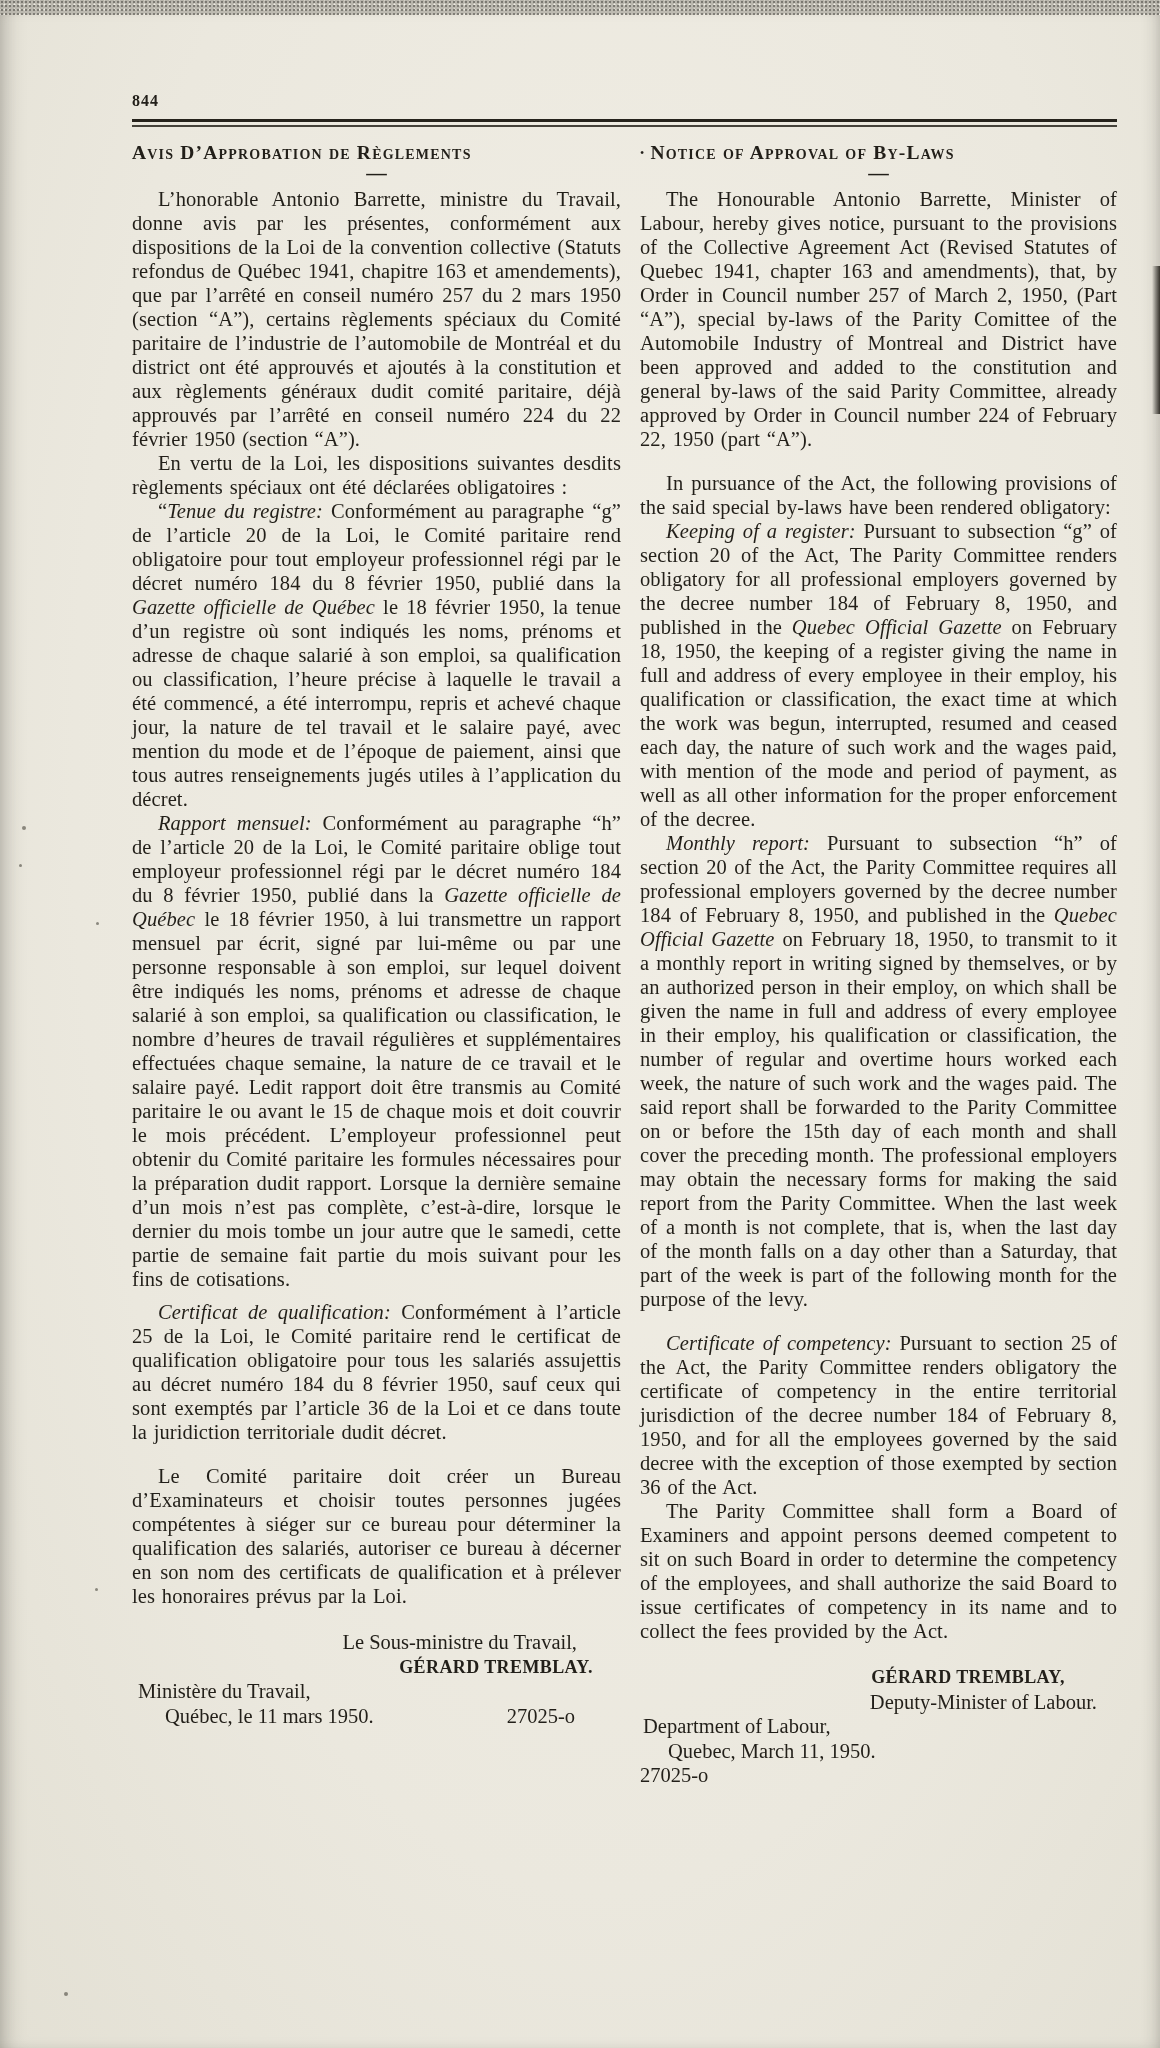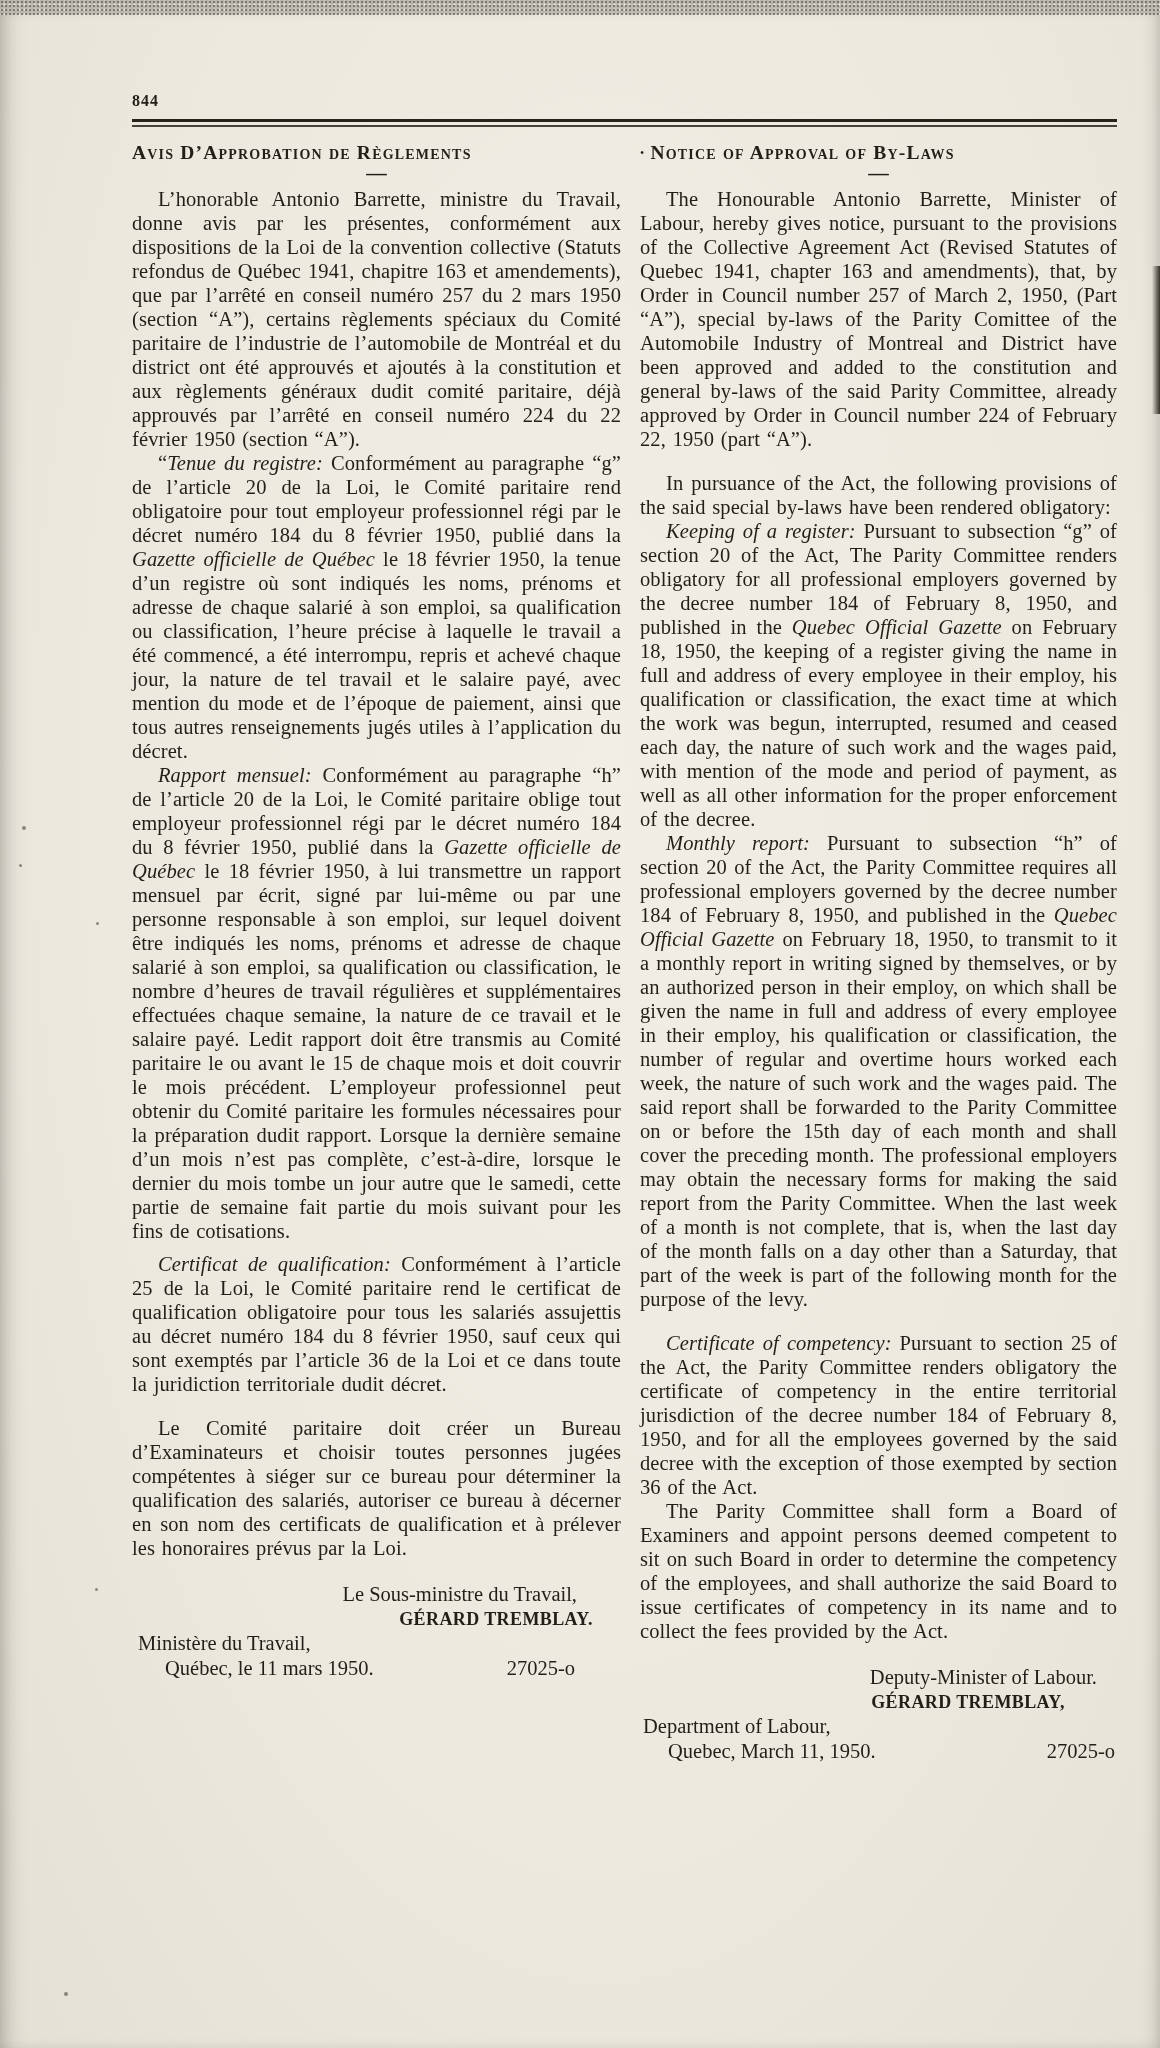--- a/index.html
+++ b/index.html
@@ -49,21 +49,21 @@
   .tr{text-align:right;}
   .fr-role{padding-right:44px;}
   .fr-name{padding-right:28px;}
   .fr-dept{padding-left:6px;}
   .fr-row{display:flex;justify-content:space-between;}
   .fr-place{padding-left:33px;}
   .fr-code{padding-right:46px;}
   .en-name{padding-right:52px;}
   .en-role{padding-right:20px;}
   .en-dept{padding-left:3px;}
-  .en-row{display:flex;justify-content:space-between;}
+  .en-row{display:flex;justify-content:space-between;flex-direction:column;}
   .en-place{padding-left:28px;}
   .en-code{padding-right:2px;}
 </style>
 </head>
 <body>
 
 <div class="page">
   <div class="scan-strip"></div>
   <div class="streak"></div>
   <div class="speck" style="left:22px;top:826px;"></div>
@@ -79,20 +79,21 @@
     </div>
     <div class="rule"></div>
 
     <div class="columns">
 
       <section class="col col-fr">
         <h2 class="colhead">Avis D’Approbation de Règlements</h2>
         <div class="dash">—</div>
         <div>
             <p class="para"><span>L’honorable Antonio Barrette, ministre du Travail, donne avis par les présentes, conformément aux dispositions de la Loi de la convention collective (Statuts refondus de Québec 1941, chapitre 163 et amendements), que par l’arrêté en conseil numéro 257 du 2 mars 1950 (section “A”), certains règlements spéciaux du Comité paritaire de l’industrie de l’automobile de Montréal et du district ont été approuvés et ajoutés à la constitution et aux règlements généraux dudit comité paritaire, déjà approuvés par l’arrêté en conseil numéro 224 du 22 février 1950 (section “A”).</span></p>
+            <p class="para"><span>En vertu de la Loi, les dispositions suivantes desdits règlements spéciaux ont été déclarées obligatoires :</span></p>
             <p class="para"><span>“</span><span class="it">Tenue du registre:</span><span> Conformément au paragraphe “g” de l’article 20 de la Loi, le Comité paritaire rend obligatoire pour tout employeur professionnel régi par le décret numéro 184 du 8 février 1950, publié dans la </span><span class="it">Gazette officielle de Québec</span><span> le 18 février 1950, la tenue d’un registre où sont indiqués les noms, prénoms et adresse de chaque salarié à son emploi, sa qualification ou classification, l’heure précise à laquelle le travail a été commencé, a été interrompu, repris et achevé chaque jour, la nature de tel travail et le salaire payé, avec mention du mode et de l’époque de paiement, ainsi que tous autres renseignements jugés utiles à l’application du décret.</span></p>
             <p class="para"><span class="it">Rapport mensuel:</span><span> Conformément au paragraphe “h” de l’article 20 de la Loi, le Comité paritaire oblige tout employeur professionnel régi par le décret numéro 184 du 8 février 1950, publié dans la </span><span class="it">Gazette officielle de Québec</span><span> le 18 février 1950, à lui transmettre un rapport mensuel par écrit, signé par lui-même ou par une personne responsable à son emploi, sur lequel doivent être indiqués les noms, prénoms et adresse de chaque salarié à son emploi, sa qualification ou classification, le nombre d’heures de travail régulières et supplémentaires effectuées chaque semaine, la nature de ce travail et le salaire payé. Ledit rapport doit être transmis au Comité paritaire le ou avant le 15 de chaque mois et doit couvrir le mois précédent. L’employeur professionnel peut obtenir du Comité paritaire les formules nécessaires pour la préparation dudit rapport. Lorsque la dernière semaine d’un mois n’est pas complète, c’est-à-dire, lorsque le dernier du mois tombe un jour autre que le samedi, cette partie de semaine fait partie du mois suivant pour les fins de cotisations.</span></p>
             <p class="para gap-s"><span class="it">Certificat de qualification:</span><span> Conformément à l’article 25 de la Loi, le Comité paritaire rend le certificat de qualification obligatoire pour tous les salariés assujettis au décret numéro 184 du 8 février 1950, sauf ceux qui sont exemptés par l’article 36 de la Loi et ce dans toute la juridiction territoriale dudit décret.</span></p>
             <p class="para gap-l"><span>Le Comité paritaire doit créer un Bureau d’Examinateurs et choisir toutes personnes jugées compétentes à siéger sur ce bureau pour déterminer la qualification des salariés, autoriser ce bureau à décerner en son nom des certificats de qualification et à prélever les honoraires prévus par la Loi.</span></p>
           </div>
         <div class="sig">
           <div class="tr fr-role">Le Sous-ministre du Travail,</div>
           <div class="tr fr-name sig-name">GÉRARD TREMBLAY.</div>
           <div class="fr-dept">Ministère du Travail,</div>
           <div class="fr-row">
@@ -107,22 +108,22 @@
         <div class="dash">—</div>
         <div>
             <p class="para"><span>The Honourable Antonio Barrette, Minister of Labour, hereby gives notice, pursuant to the provisions of the Collective Agreement Act (Revised Statutes of Quebec 1941, chapter 163 and amendments), that, by Order in Council number 257 of March 2, 1950, (Part “A”), special by-laws of the Parity Comittee of the Automobile Industry of Montreal and District have been approved and added to the constitution and general by-laws of the said Parity Committee, already approved by Order in Council number 224 of February 22, 1950 (part “A”).</span></p>
             <p class="para gap-l"><span>In pursuance of the Act, the following provisions of the said special by-laws have been rendered obligatory:</span></p>
             <p class="para"><span class="it">Keeping of a register:</span><span> Pursuant to subsection “g” of section 20 of the Act, The Parity Committee renders obligatory for all professional employers governed by the decree number 184 of February 8, 1950, and published in the </span><span class="it">Quebec Official Gazette</span><span> on February 18, 1950, the keeping of a register giving the name in full and address of every employee in their employ, his qualification or classification, the exact time at which the work was begun, interrupted, resumed and ceased each day, the nature of such work and the wages paid, with mention of the mode and period of payment, as well as all other information for the proper enforcement of the decree.</span></p>
             <p class="para"><span class="it">Monthly report:</span><span> Pursuant to subsection “h” of section 20 of the Act, the Parity Committee requires all professional employers governed by the decree number 184 of February 8, 1950, and published in the </span><span class="it">Quebec Official Gazette</span><span> on February 18, 1950, to transmit to it a monthly report in writing signed by themselves, or by an authorized person in their employ, on which shall be given the name in full and address of every employee in their employ, his qualification or classification, the number of regular and overtime hours worked each week, the nature of such work and the wages paid. The said report shall be forwarded to the Parity Committee on or before the 15th day of each month and shall cover the preceding month. The professional employers may obtain the necessary forms for making the said report from the Parity Committee. When the last week of a month is not complete, that is, when the last day of the month falls on a day other than a Saturday, that part of the week is part of the following month for the purpose of the levy.</span></p>
             <p class="para gap-l"><span class="it">Certificate of competency:</span><span> Pursuant to section 25 of the Act, the Parity Committee renders obligatory the certificate of competency in the entire territorial jurisdiction of the decree number 184 of February 8, 1950, and for all the employees governed by the said decree with the exception of those exempted by section 36 of the Act.</span></p>
             <p class="para"><span>The Parity Committee shall form a Board of Examiners and appoint persons deemed competent to sit on such Board in order to determine the competency of the employees, and shall authorize the said Board to issue certificates of competency in its name and to collect the fees provided by the Act.</span></p>
           </div>
         <div class="sig">
+          <div class="tr en-name sig-name">GÉRARD TREMBLAY,</div>
           <div class="tr en-role">Deputy-Minister of Labour.</div>
-          <div class="tr en-name sig-name">GÉRARD TREMBLAY,</div>
           <div class="en-dept">Department of Labour,</div>
           <div class="en-row">
             <span class="en-place">Quebec, March 11, 1950.</span>
             <span class="en-code">27025-o</span>
           </div>
         </div>
       </section>
 
     </div>
   </div>

